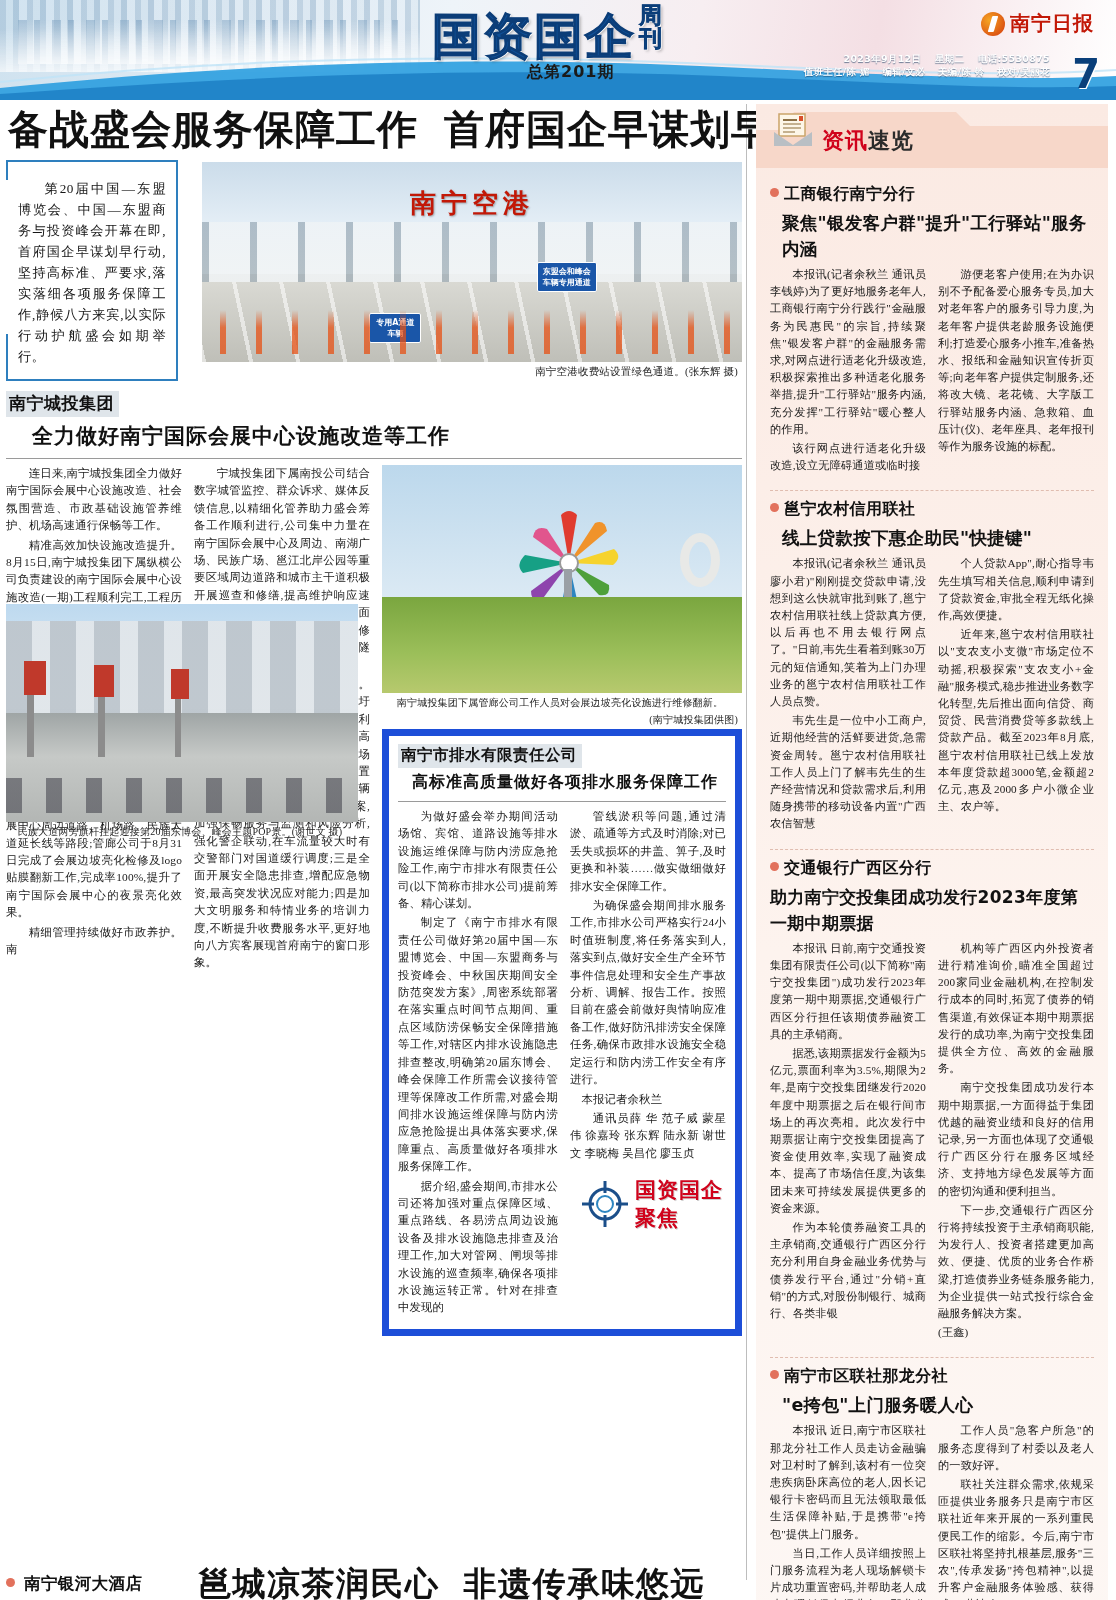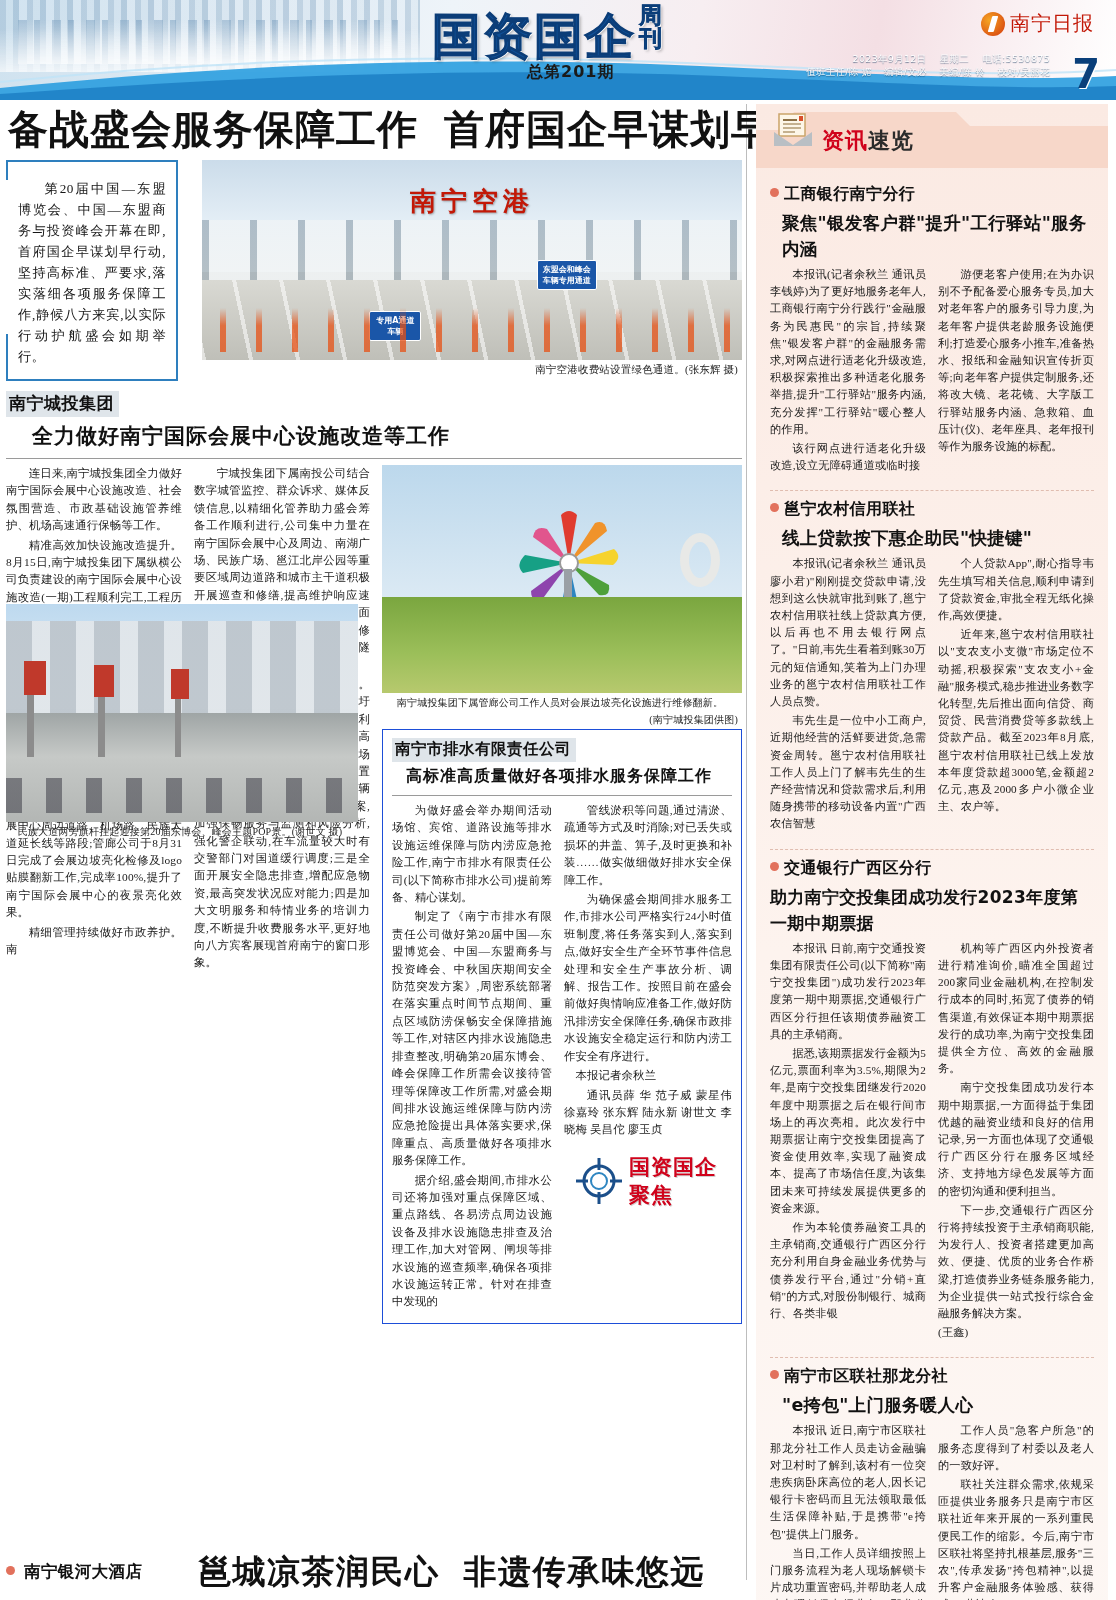--- a/index.html
+++ b/index.html
@@ -64,28 +64,28 @@
   .mh-logo-mark {
     width: 24px; height: 24px; border-radius: 50%;
     background: radial-gradient(circle at 35% 35%, #f5a623, #d4380d);
     position: relative;
   }
   .mh-logo-mark:after{
     content:""; position:absolute; left:9px; top:4px; width:6px; height:16px;
     background:#fff; transform: skewX(-16deg); border-radius:1px;
   }
   .mh-logo-text {
-    font-family: "DejaVu Sans", sans-serif; font-size: 20px; font-weight: 400;
+    font-family: "DejaVu Sans", sans-serif; font-size: 20px; font-weight: 700;
     color: #c21807; letter-spacing: 1px;
     text-shadow: 0 1px 0 rgba(255,255,255,.6);
   }
   .mh-dateline {
     position: absolute; right: 66px; bottom: 22px; text-align: right;
     font-family: "DejaVu Sans", sans-serif; color: #ffffff;
-    font-size: 9.5px; font-weight: 400; line-height: 13px; letter-spacing: .3px;
+    font-size: 9.5px; font-weight: 700; line-height: 13px; letter-spacing: .3px;
     text-shadow: 0 1px 1px rgba(0,40,80,.55);
   }
   .mh-dateline .row1 span { margin-left: 10px; }
   .mh-dateline .row2 span { margin-left: 9px; }
   .mh-pageno {
     position: absolute; right: 16px; bottom: 6px;
     font-family: "DejaVu Sans", sans-serif; font-size: 40px; font-weight: 700;
     color: #0a3f7a; line-height: 40px;
     text-shadow: 1px 1px 0 #fff;
   }
@@ -99,21 +99,21 @@
 
   .lead-headline {
     font-family: "DejaVu Sans", sans-serif;
     font-size: 40px; font-weight: 700; color: #111;
     letter-spacing: 1px; line-height: 46px;
     padding: 2px 0 8px 2px;
     white-space: nowrap;
   }
   .lead-headline .gap { display:inline-block; width: 26px; }
 
-  .lead-row { display: flex; gap: 24px; align-items: flex-start; }
+  .lead-row { display: flex; gap: 24px; align-items: center; }
   .lead-box {
     width: 172px; min-height: 190px;
     border: 2px solid #2e7fbe;
     padding: 16px 10px 12px 10px;
     position: relative;
   }
   .lead-box:before{
     content:""; position:absolute; left:-2px; top:18px; width:3px; height:154px; background:#fff;
   }
   .lead-box-text {
@@ -152,21 +152,21 @@
   .col p.noind { text-indent: 0; }
 
   .photo {
     position: relative; overflow: hidden;
     background: linear-gradient(170deg,#b9cfe0,#d8e4ec 45%,#c9d6cf 100%);
   }
   .sky { background: linear-gradient(180deg,#bcd8ec,#dceaf4); }
 
   
   .redbox {
-    border: 1px solid #1d4ed8; padding: 8px 9px 10px;
+    border: 7px solid #1d4ed8; padding: 8px 9px 10px;
     background: #fff; margin-top: 2px;
   }
   .redbox-inner-line { border-top: 1px solid #9a9a9a; margin: 4px 0 6px; }
   .badge-focus {
     display: flex; align-items: center; gap: 7px; margin-top: 14px; padding-left: 12px;
   }
   .badge-target {
     width: 46px; height: 46px; flex: none; position: relative;
   }
   .badge-text {

